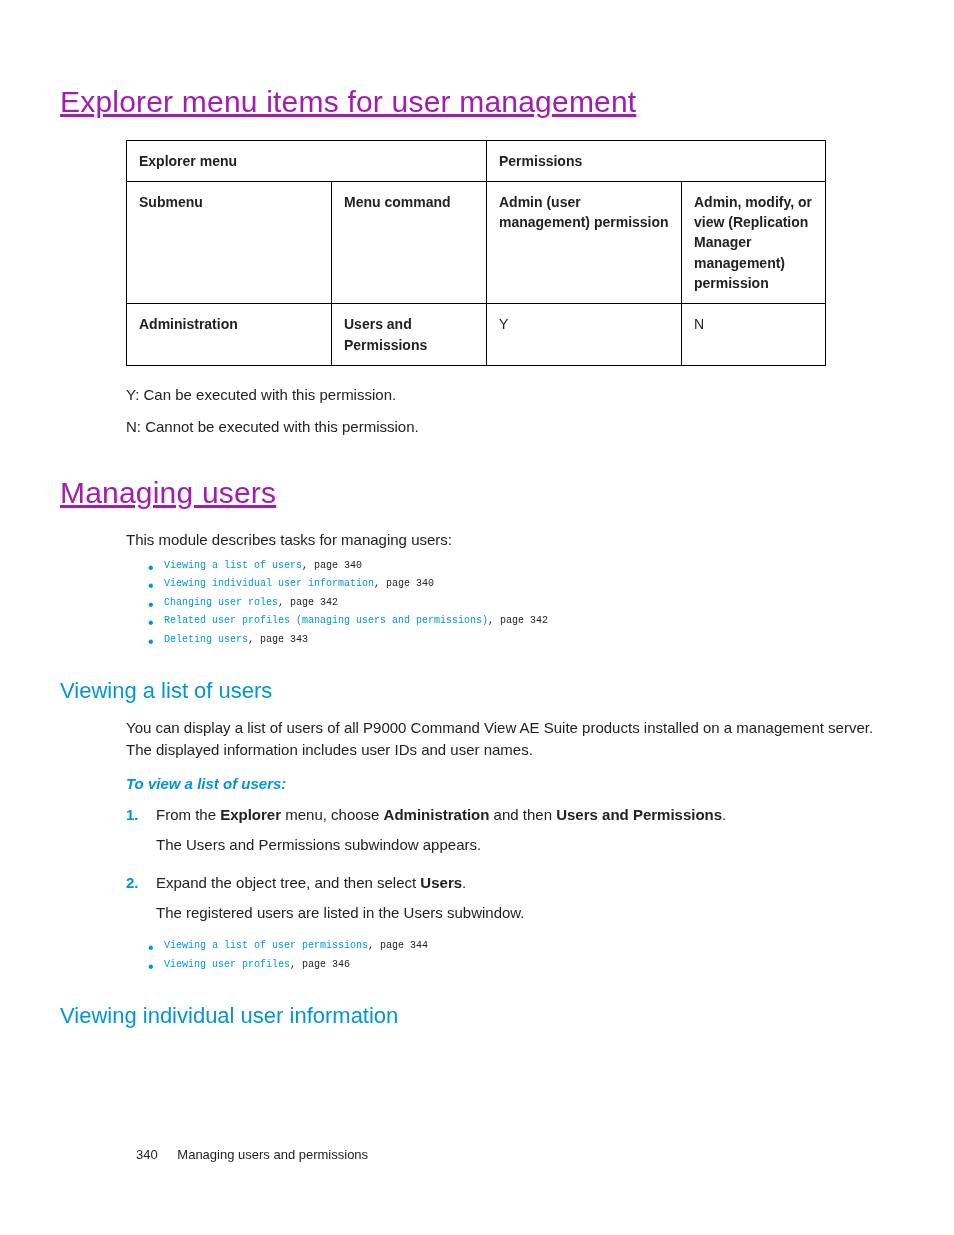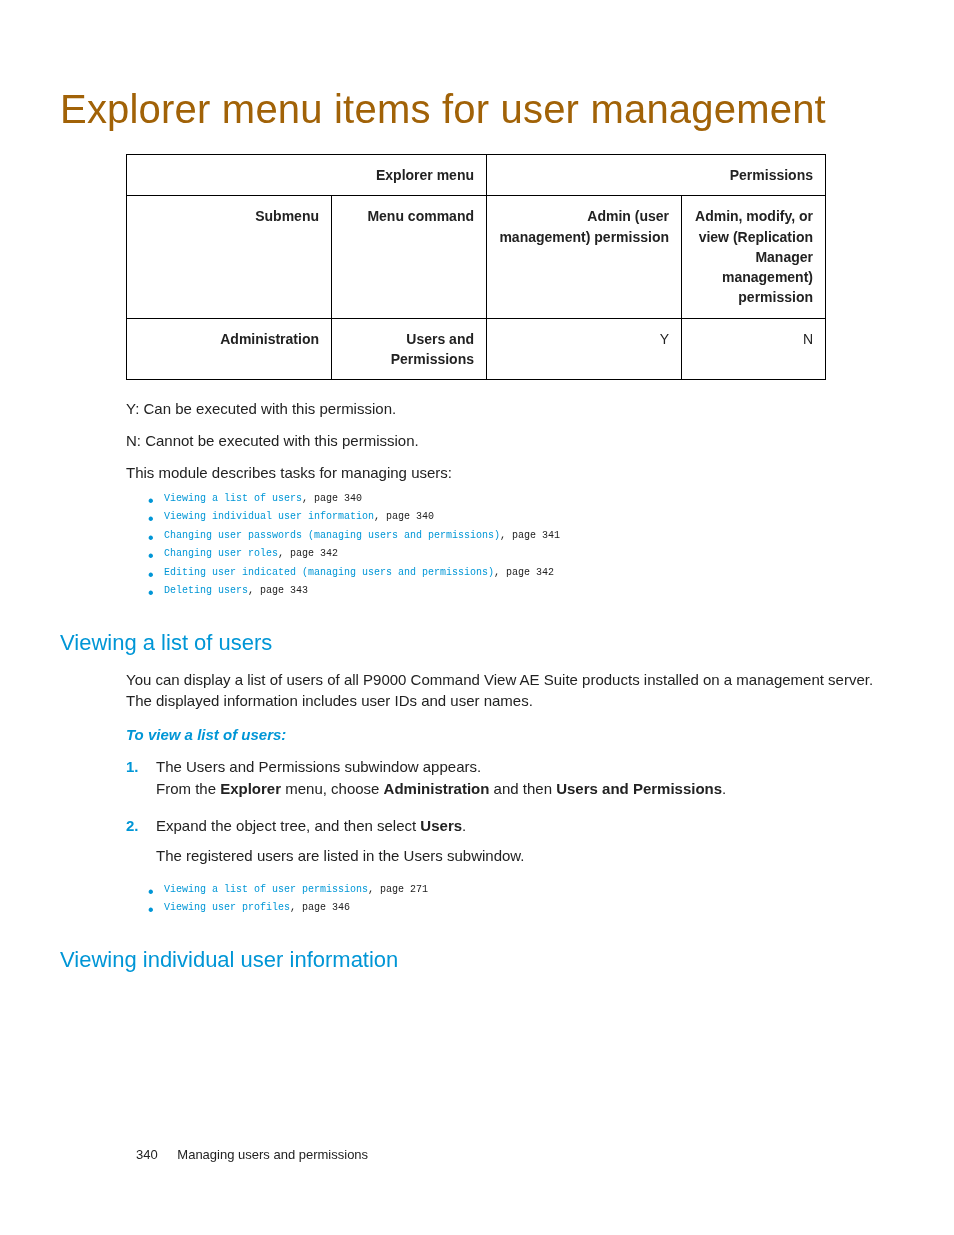--- a/index.html
+++ b/index.html
@@ -15,24 +15,25 @@
     height: 1235px;
     box-sizing: border-box;
     padding: 80px 70px 40px 60px;
     position: relative;
     font-size: 15px;
     line-height: 1.45;
   }
   h1 {
     font-family: Arial, Helvetica, sans-serif;
     font-weight: 400;
-    color: #a16207;
-    font-size: 40px;
+    color: #a21caf;
+    font-size: 30px;
     margin: 0 0 14px 0;
     letter-spacing: 0.2px;
+    text-decoration: underline;
   }
   h2 {
     font-family: Arial, Helvetica, sans-serif;
     font-weight: 400;
     color: #0096d6;
     font-size: 22px;
     margin: 28px 0 10px 0;
   }
   .body-indent {
     margin-left: 66px;
@@ -41,21 +42,21 @@
   table.perm {
     border-collapse: collapse;
     width: 700px;
     margin-top: 16px;
     margin-bottom: 18px;
   }
   table.perm th, table.perm td {
     border: 1.5px solid #000;
     padding: 10px 12px;
     vertical-align: top;
-    text-align: right;
+    text-align: left;
     font-size: 14px;
   }
   table.perm th {
     font-weight: 700;
   }
   .legend p { margin: 10px 0; }
   ul.bullets {
     list-style: none;
     padding-left: 0;
     margin: 8px 0 10px 20px;
@@ -151,53 +152,53 @@
       </tr>
     </tbody>
       </table>
 
     <div class="legend">
       <p>Y: Can be executed with this permission.</p>
       <p>N: Cannot be executed with this permission.</p>
     </div>
   </div>
 
+  <h1 style="margin-top:34px">Managing users</h1>
   <div class="body-indent">
     <p>This module describes tasks for managing users:</p>
     <ul class="bullets">
       <li><a class="link">Viewing a list of users</a><span>, page 340</span></li>
       <li><a class="link">Viewing individual user information</a><span>, page 340</span></li>
-      <li><a class="link">Changing user passwords (managing users and permissions)</a><span>, page 341</span></li>
       <li><a class="link">Changing user roles</a><span>, page 342</span></li>
-      <li><a class="link">Editing user indicated (managing users and permissions)</a><span>, page 342</span></li>
+      <li><a class="link">Related user profiles (managing users and permissions)</a><span>, page 342</span></li>
       <li><a class="link">Deleting users</a><span>, page 343</span></li>
     </ul>
   </div>
 
   <h2>Viewing a list of users</h2>
   <div class="body-indent">
     <p>You can display a list of users of all P9000 Command View AE Suite products installed on a management server. The displayed information includes user IDs and user names.</p>
     <p class="proc-title">To view a list of users:</p>
     <ol class="steps">
       <li>
-        <div style="margin-top:8px">The Users and Permissions subwindow appears.</div>
         <div>
           <span>From the </span><b>Explorer</b><span> menu, choose </span><b>Administration</b><span> and then </span><b>Users and Permissions</b><span>.</span>
         </div>
+        <div style="margin-top:8px">The Users and Permissions subwindow appears.</div>
       </li>
       <li>
         <div>
           <span>Expand the object tree, and then select </span><b>Users</b><span>.</span>
         </div>
         <div style="margin-top:8px">The registered users are listed in the Users subwindow.</div>
       </li>
     </ol>
 
     <ul class="bullets" style="margin-left:20px">
-      <li><a class="link">Viewing a list of user permissions</a><span>, page 271</span></li>
+      <li><a class="link">Viewing a list of user permissions</a><span>, page 344</span></li>
       <li><a class="link">Viewing user profiles</a><span>, page 346</span></li>
     </ul>
   </div>
 
   <h2>Viewing individual user information</h2>
 
   <div class="footer">
     <span class="pnum">340</span>
     <span>Managing users and permissions</span>
   </div>

